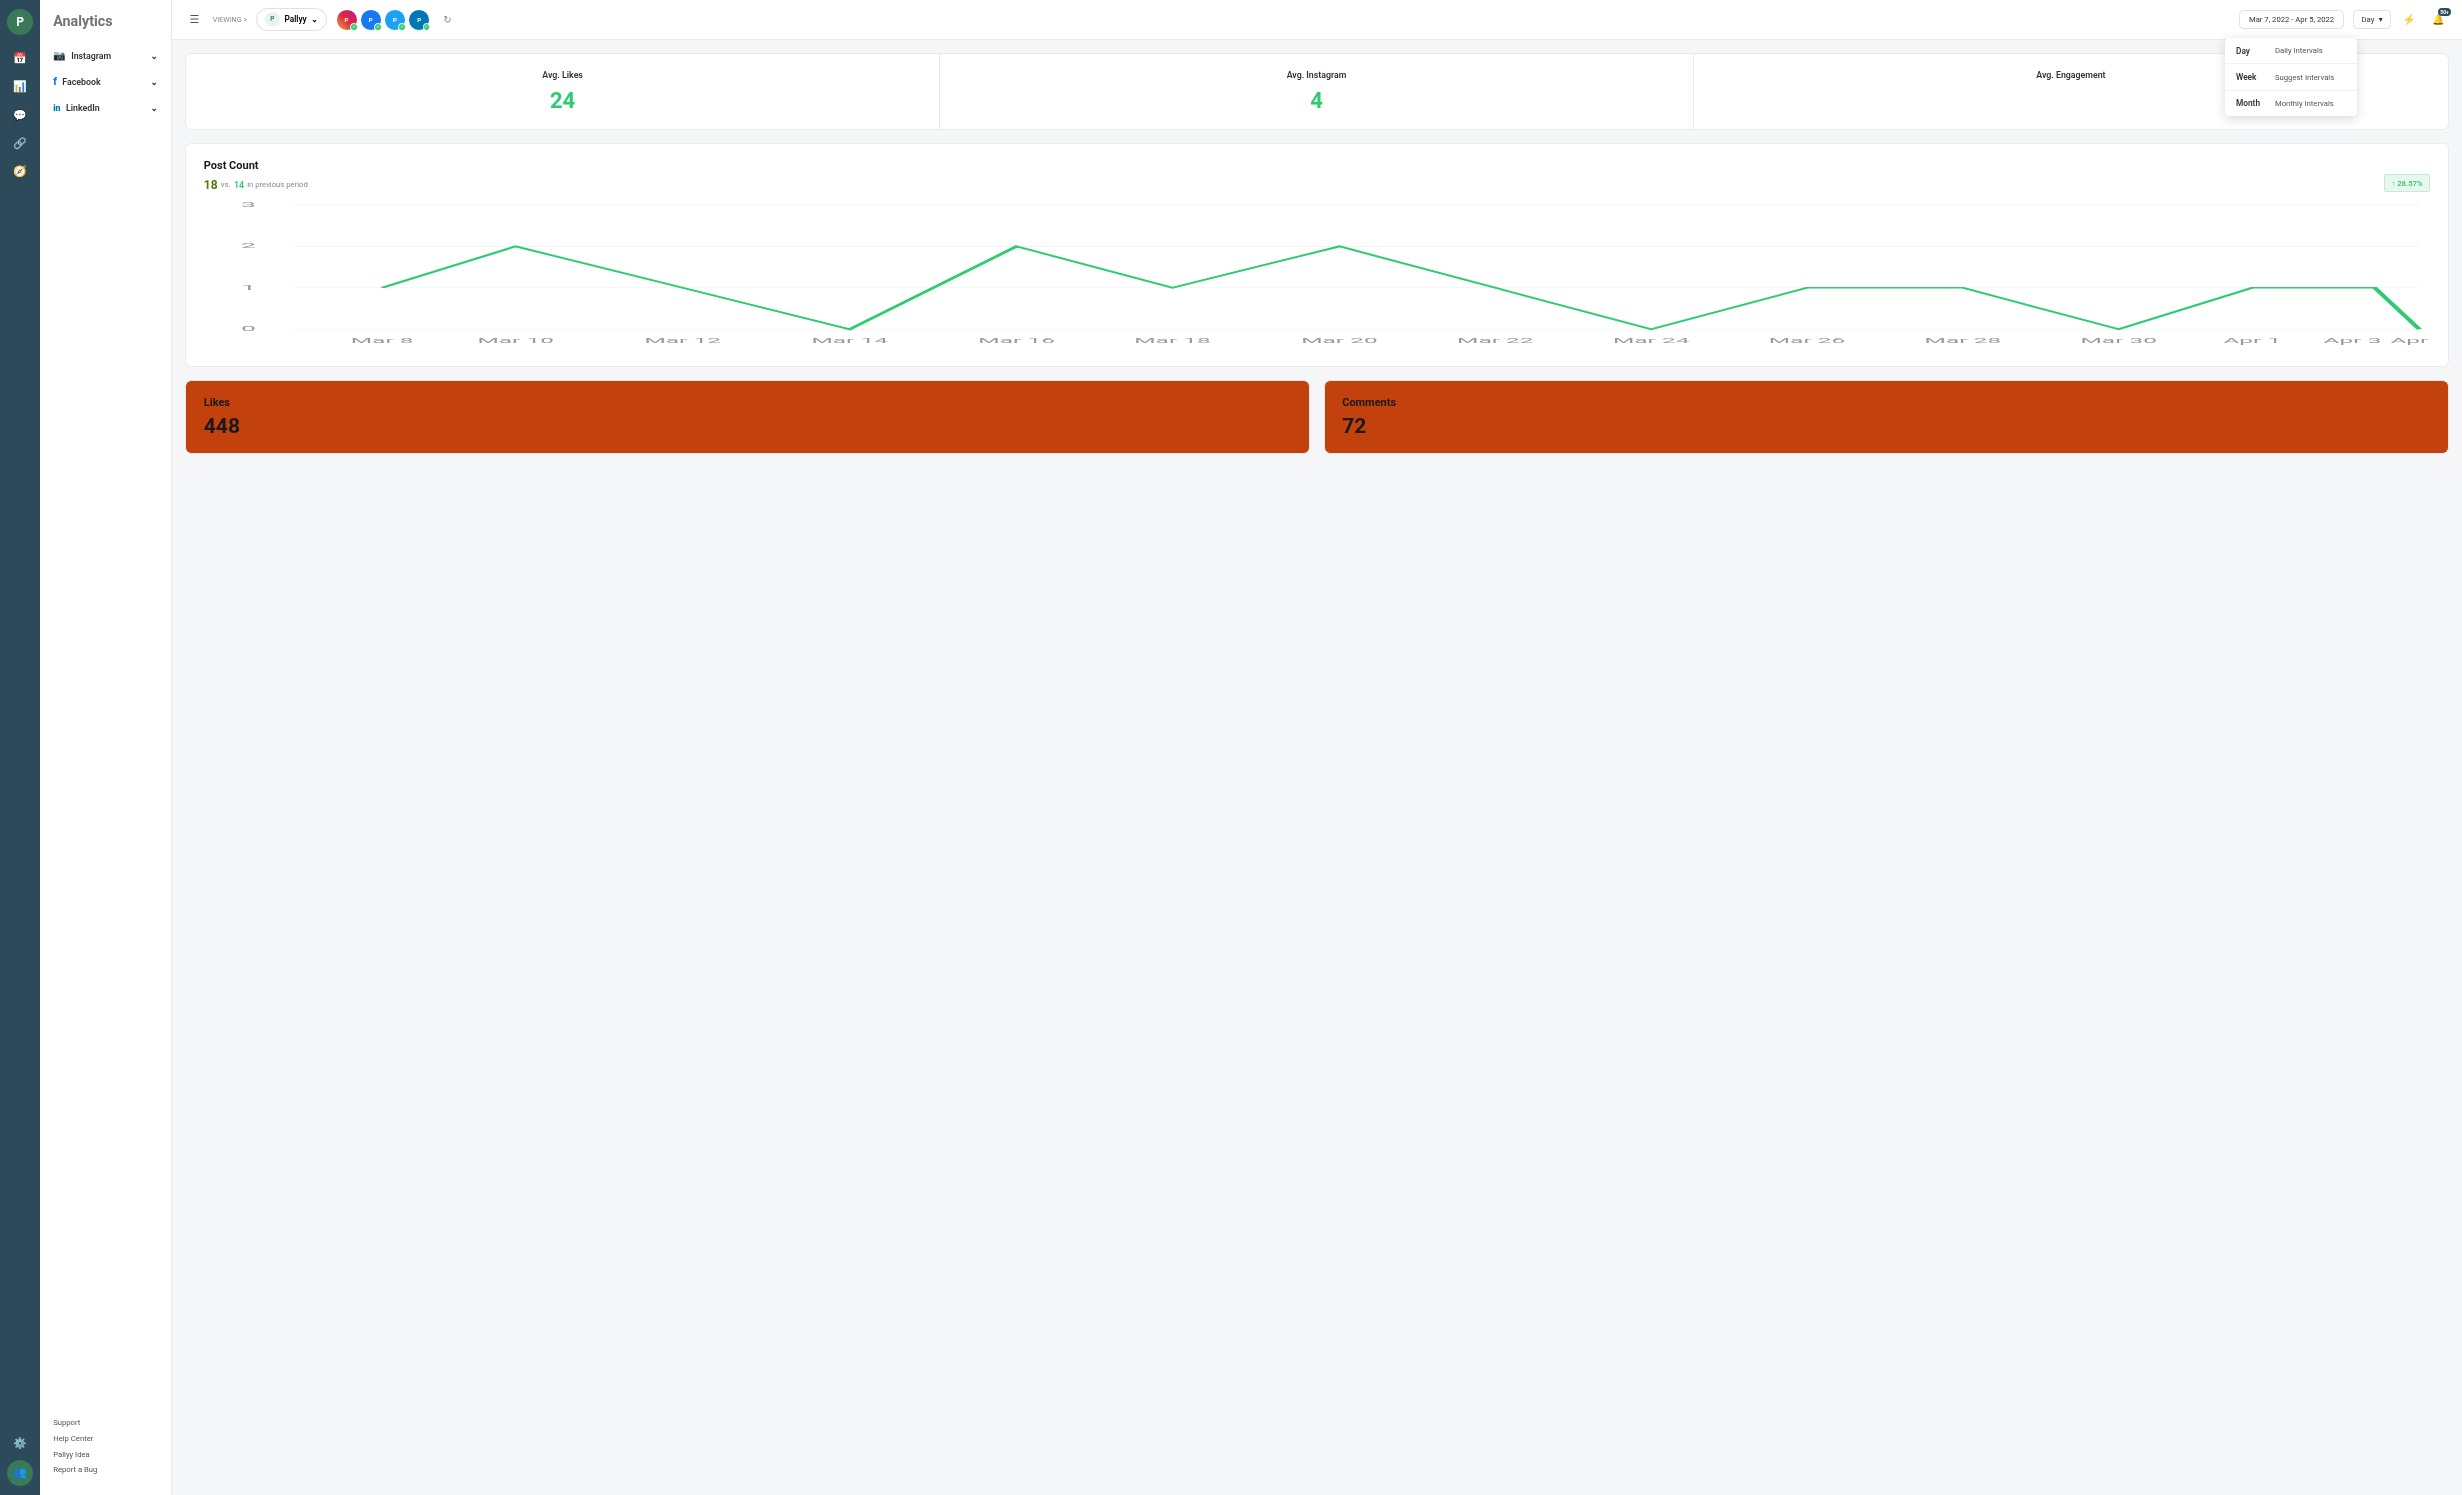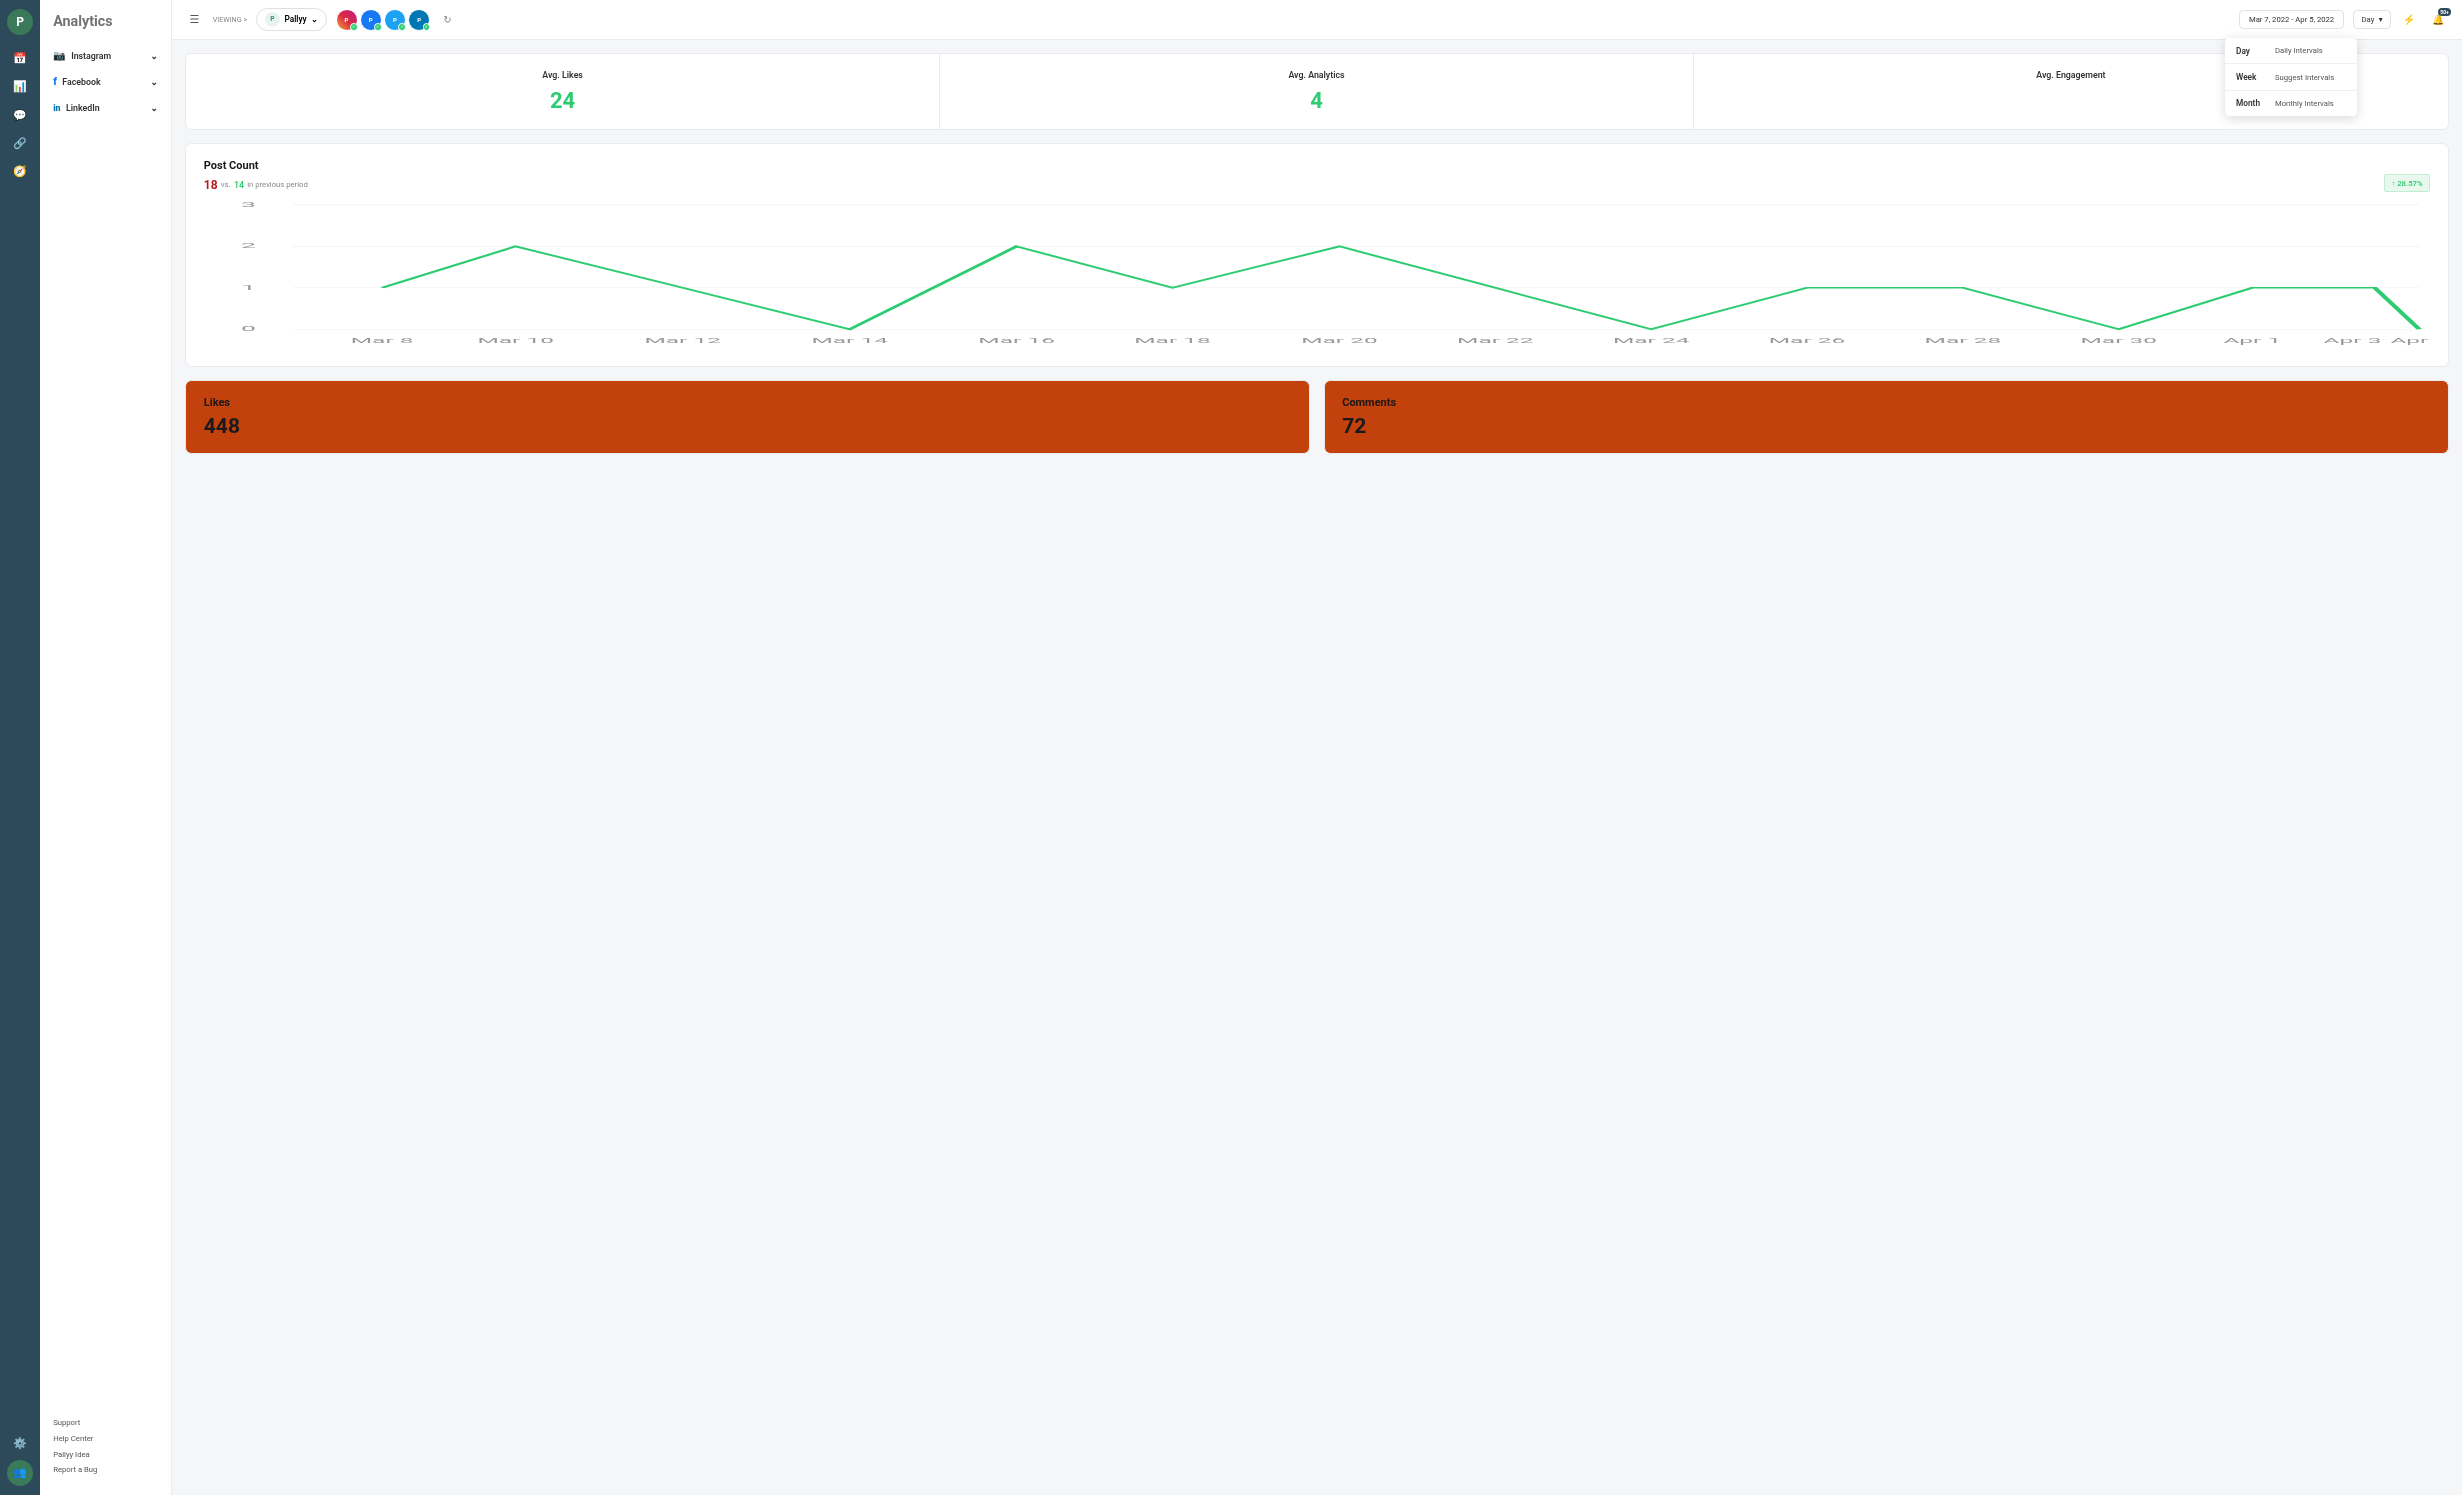--- a/index.html
+++ b/index.html
@@ -310,21 +310,21 @@
     .chart-subtitle {
       font-size: 8.8px;
       color: #333;
       display: flex;
       align-items: center;
       gap: 3.3px;
     }
     .chart-current {
       font-size: 12px;
       font-weight: 700;
-      color: #b91c1c;
+      color: #4d7c0f;
     }
     .chart-vs {
       font-size: 7.7px;
       color: #888;
     }
     .chart-prev {
       color: #2ecc71;
       font-weight: 600;
     }
     .change-badge {
@@ -491,21 +491,21 @@
   </div>
 
   <div class="content">
 
     <div class="stats-row">
       <div class="stat-card">
         <div class="stat-label">Avg. Likes</div>
         <div class="stat-value">24</div>
       </div>
       <div class="stat-card">
-        <div class="stat-label">Avg. Analytics</div>
+        <div class="stat-label">Avg. Instagram</div>
         <div class="stat-value">4</div>
       </div>
       <div class="stat-card">
         <div class="stat-label">Avg. Engagement</div>
         <div class="stat-value"></div>
       </div>
     </div>
 
     <div class="chart-section">
       <div class="chart-header">

